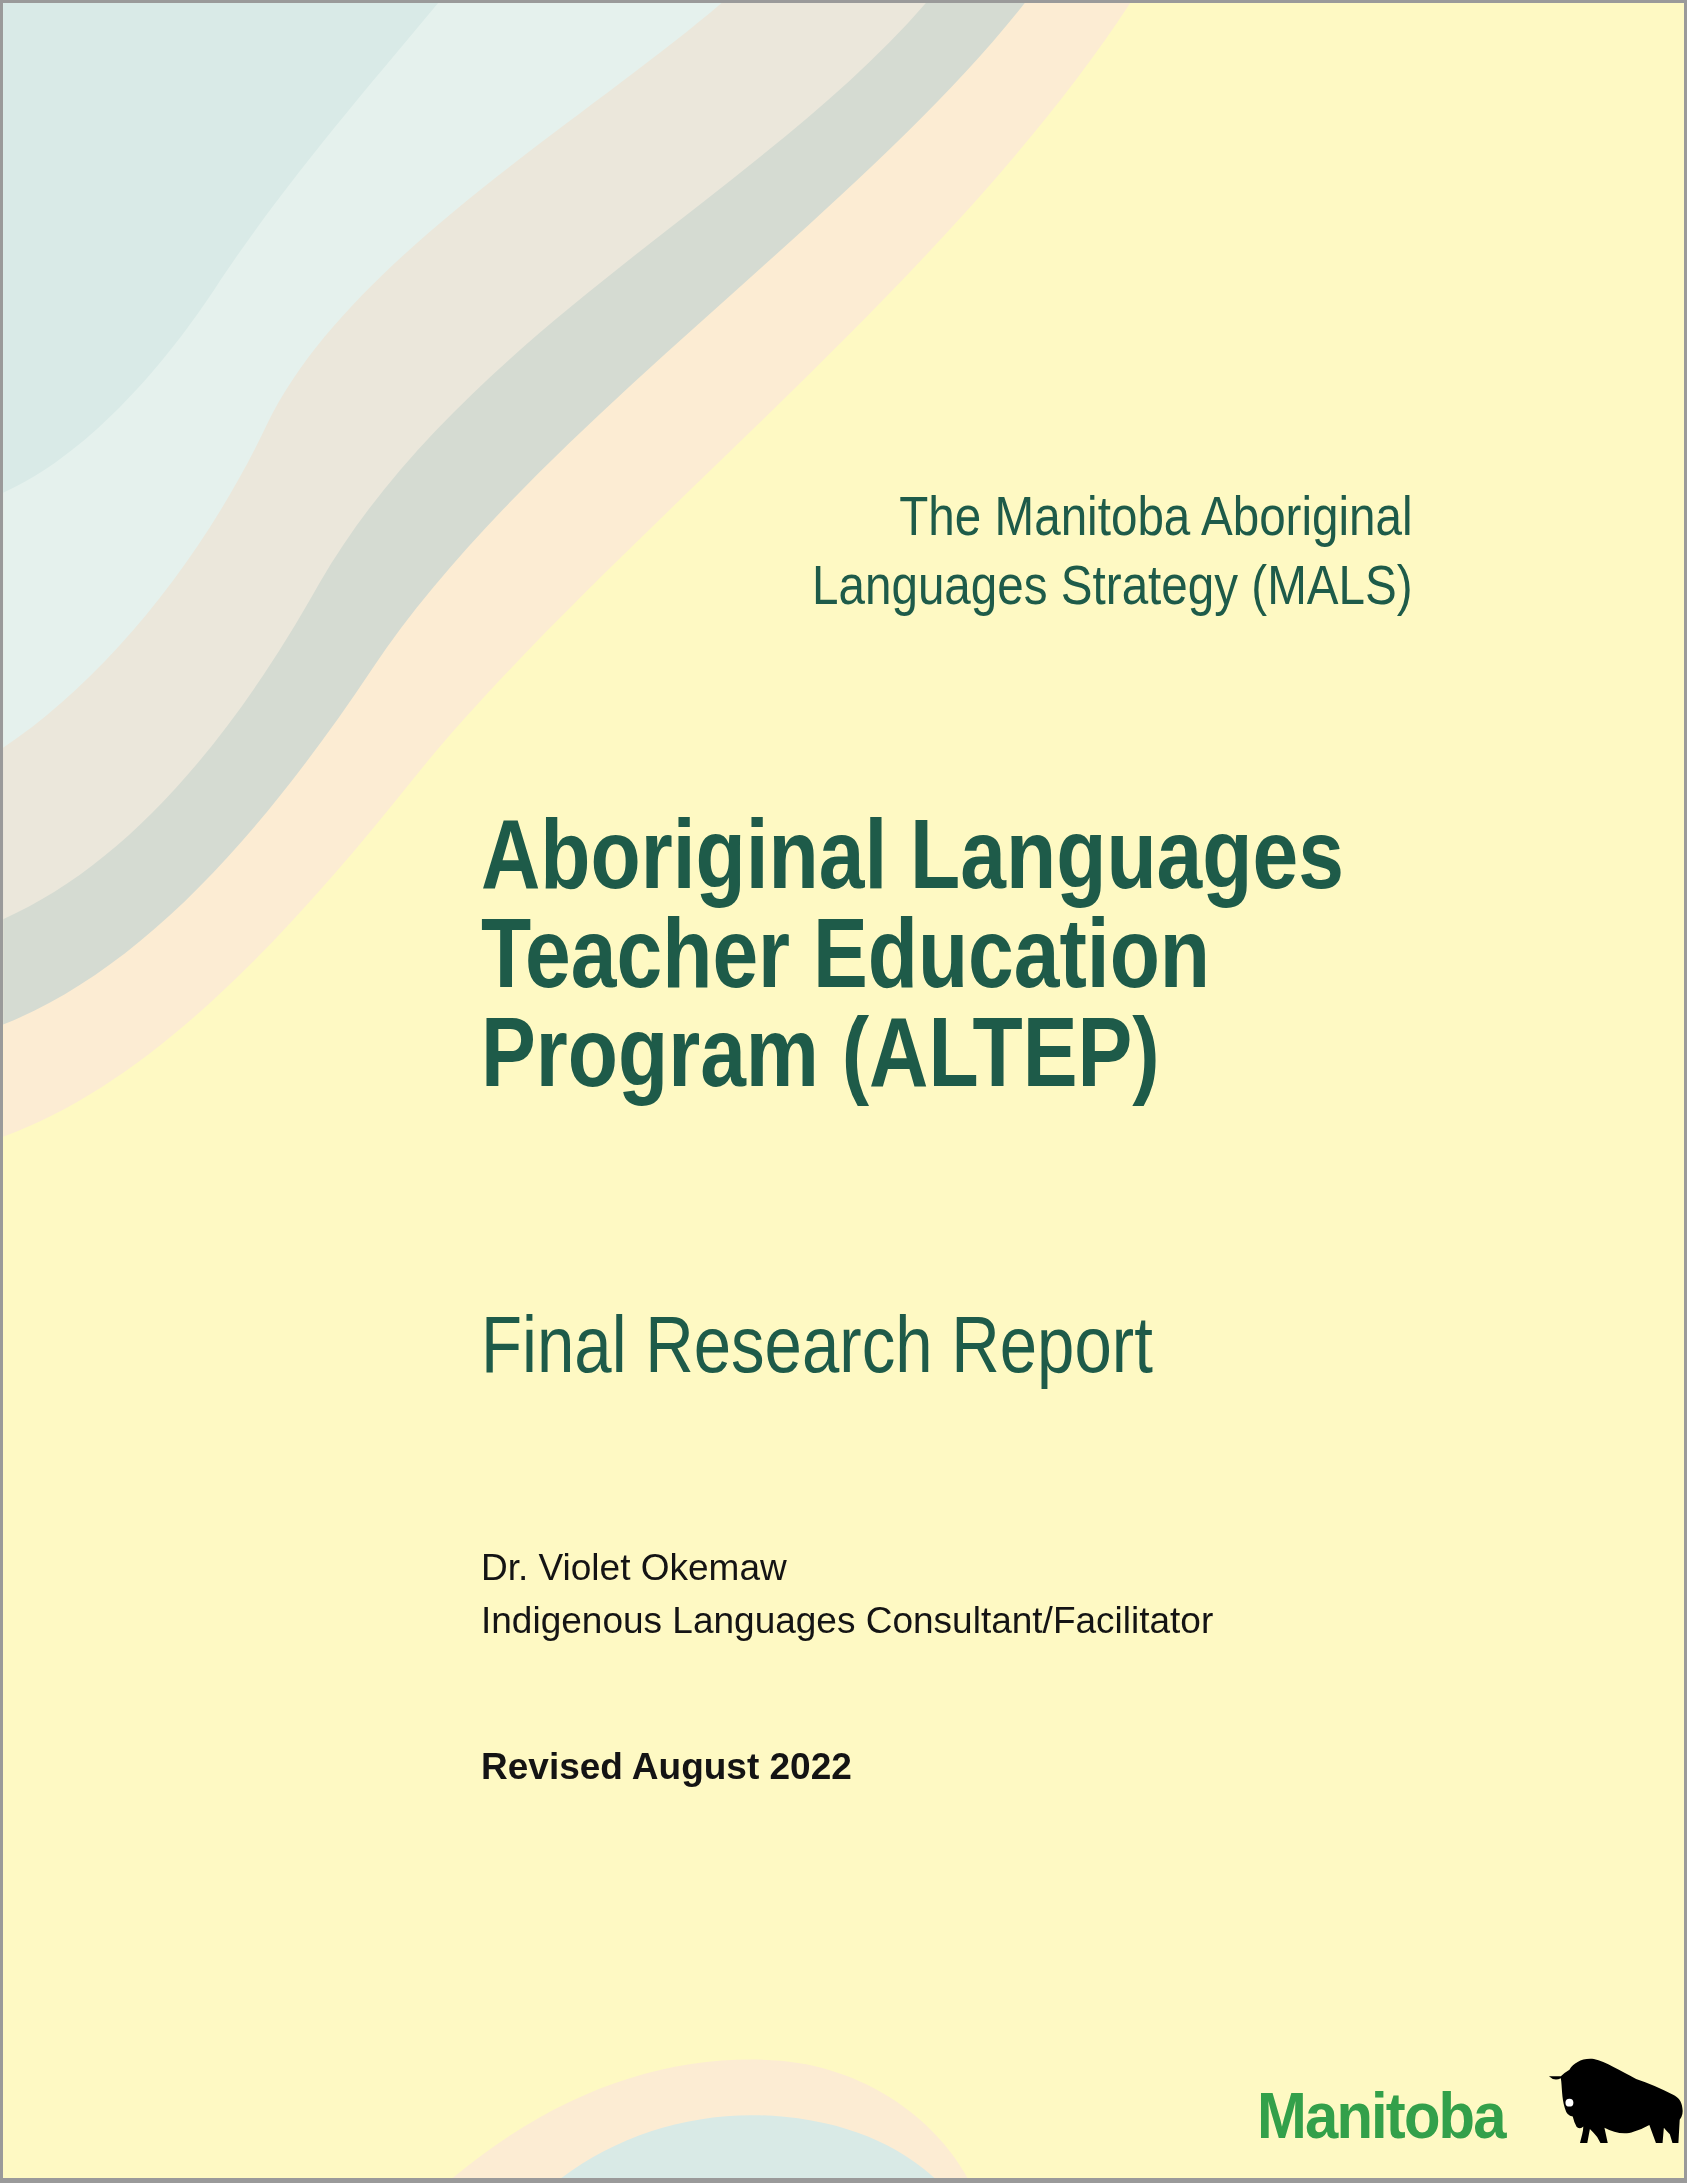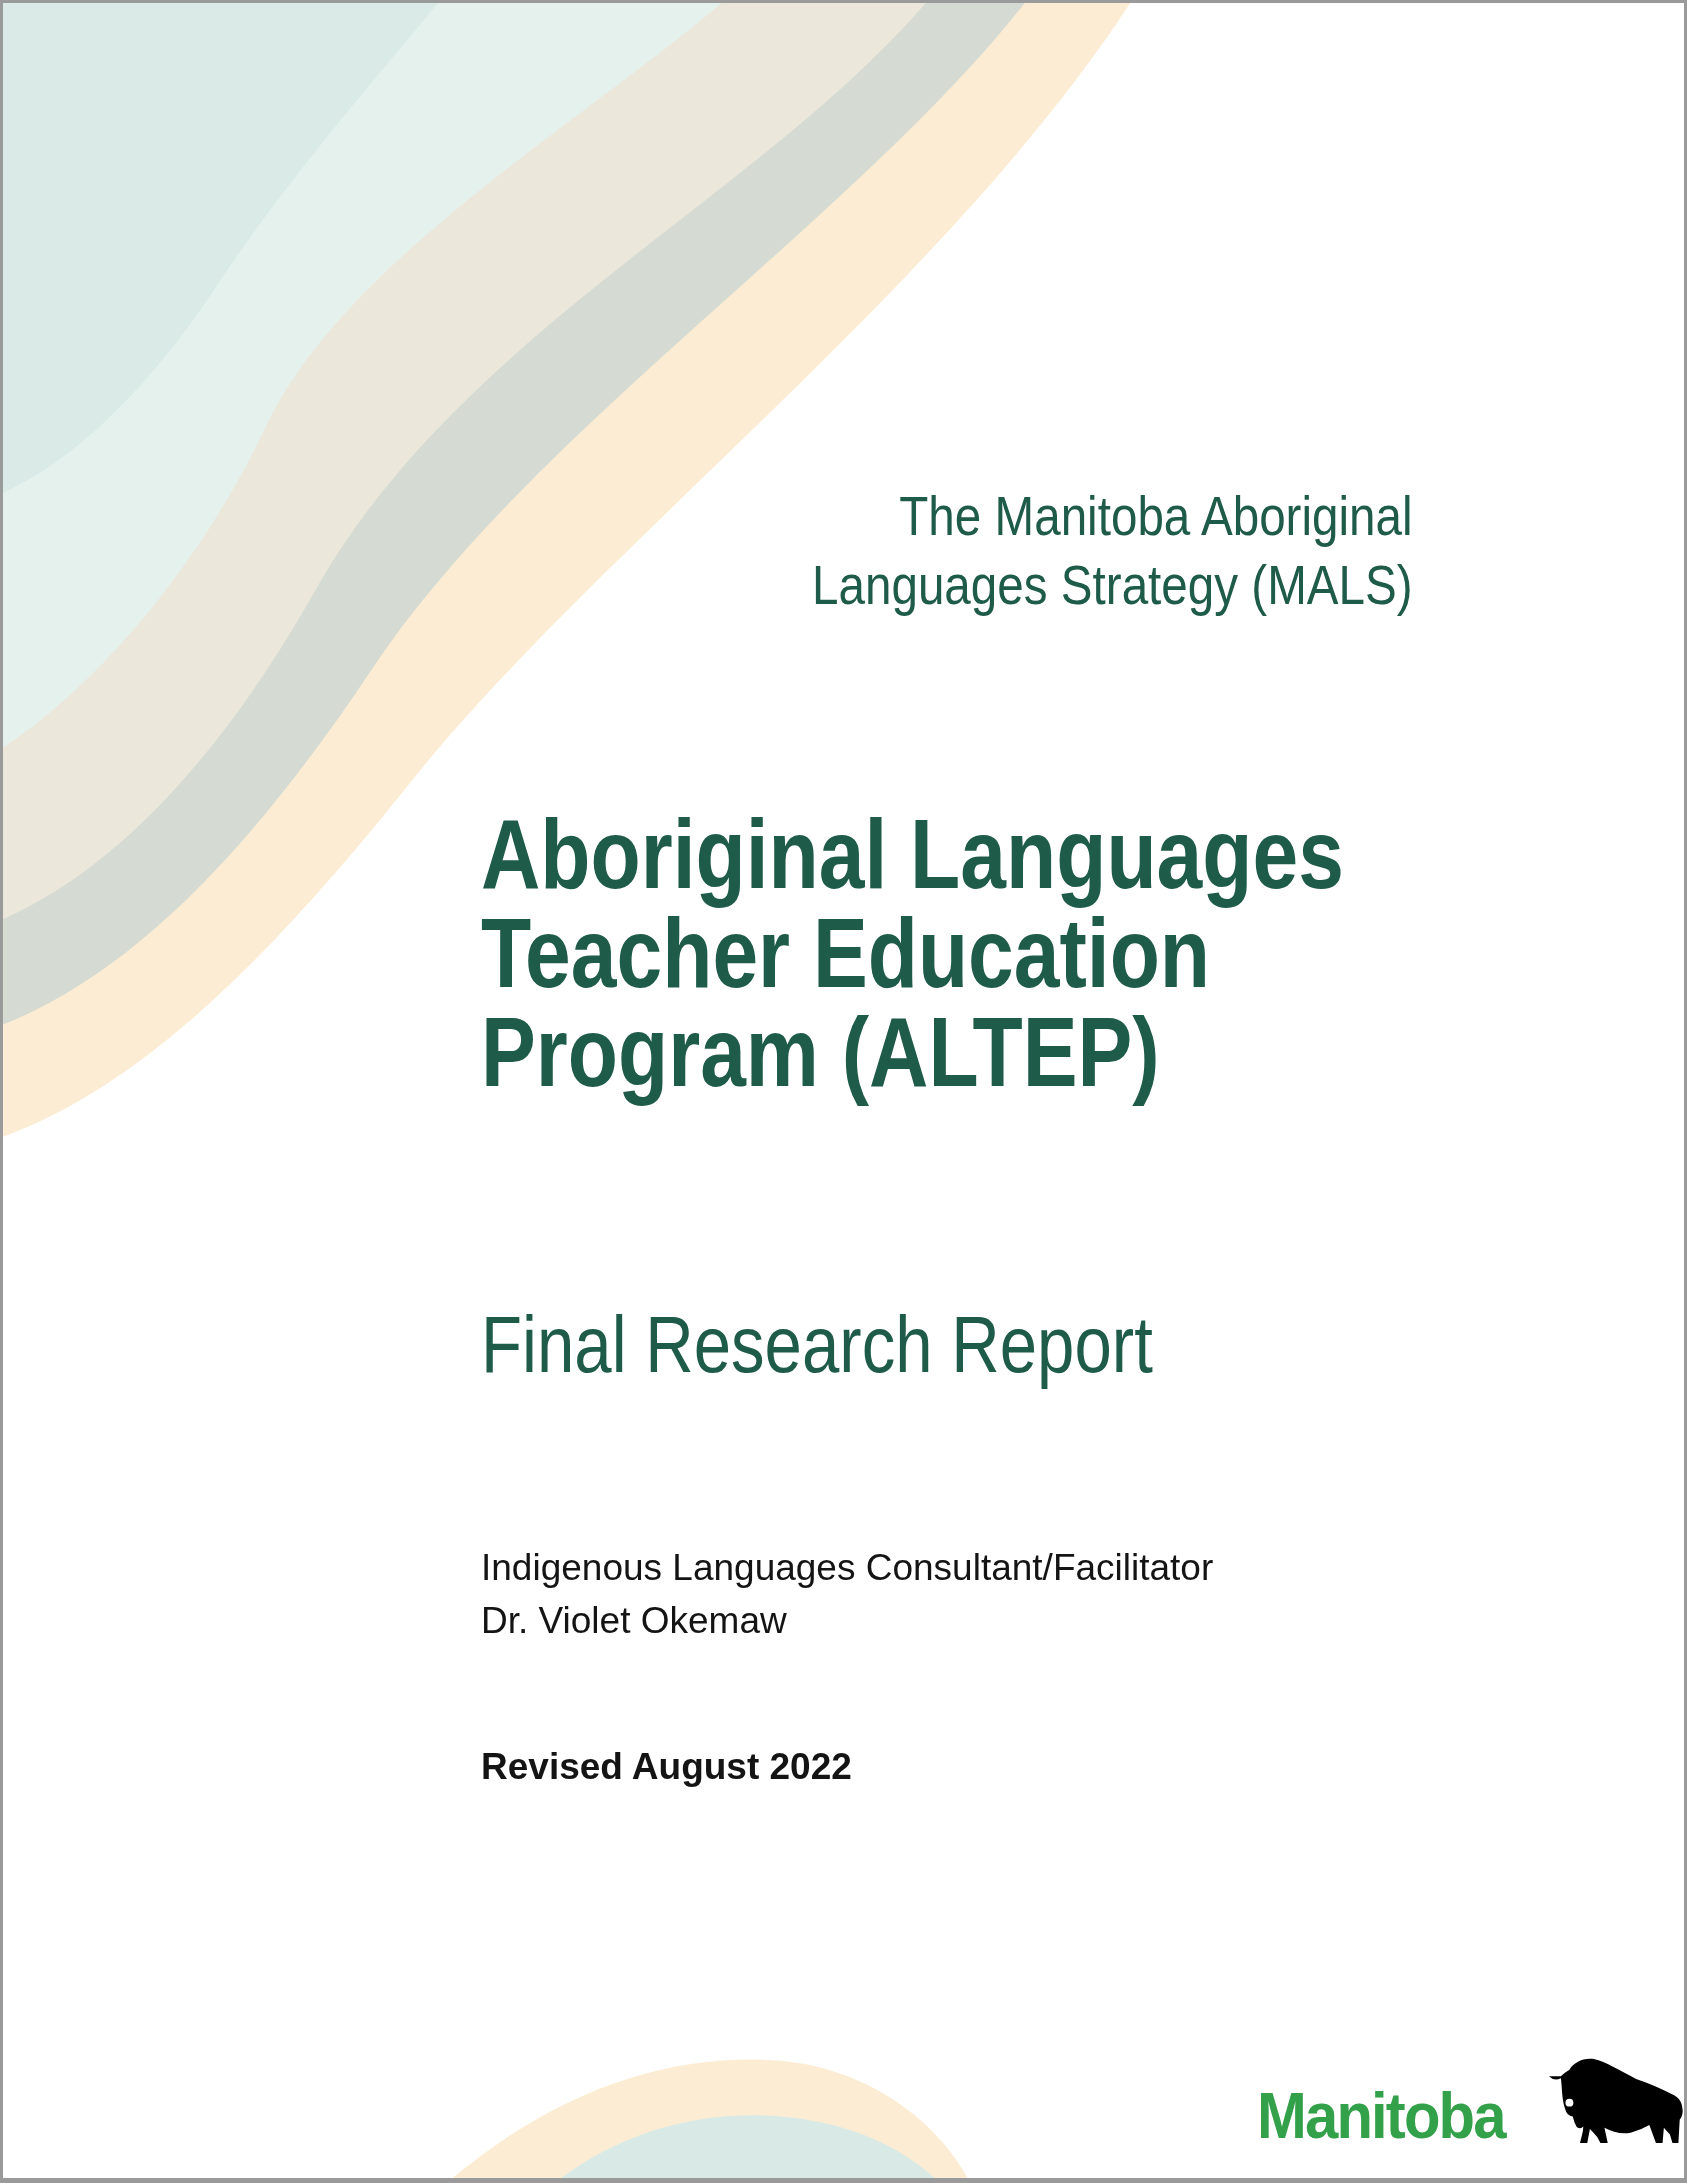--- a/index.html
+++ b/index.html
@@ -1,20 +1,20 @@
 <!DOCTYPE html>
 <html style="font-size:10.6px"><head>
 <meta charset="utf-8">
 <style>
   html, body { margin: 0; padding: 0; background: #808080; }
   .page {
     position: relative;
     width: 1687px;
     height: 2183px;
-    background: #ffffff;
+    background: #fef9c3;
     box-sizing: border-box;
     border: 3.3px solid #9a9a9a;
     border-bottom-width: 5.3px;
     overflow: hidden;
     font-family: "Liberation Sans", sans-serif;
   }
   .decor-svg {
     position: absolute;
     left: 0; top: 0;
     width: 100%; height: 100%;
@@ -89,22 +89,22 @@
 
   <div class="txt green main-title">
     <div>Aboriginal Languages</div>
     <div>Teacher Education</div>
     <div>Program (ALTEP)</div>
   </div>
 
   <div class="txt green subtitle">Final Research Report</div>
 
   <div class="txt black author-block">
+    <div>Dr. Violet Okemaw</div>
     <div>Indigenous Languages Consultant/Facilitator</div>
-    <div>Dr. Violet Okemaw</div>
   </div>
 
   <div class="txt black revision">Revised August 2022</div>
 
   <div class="txt logo-wordmark">Manitoba</div>
 
   <svg class="bison" viewBox="20 65 212 148" aria-hidden="true">
     <path d="M 26,100
              Q 34,108 44,103
              C 46,116 45,132 50,148

